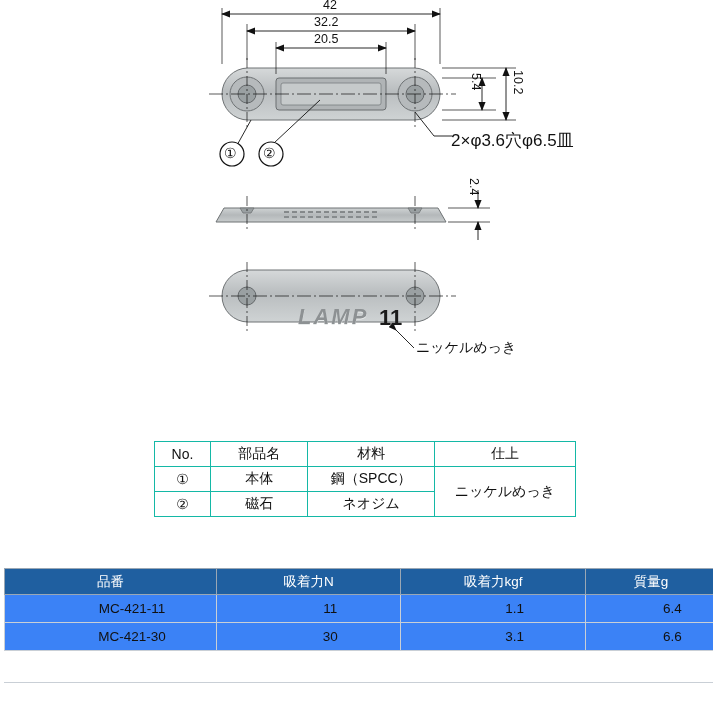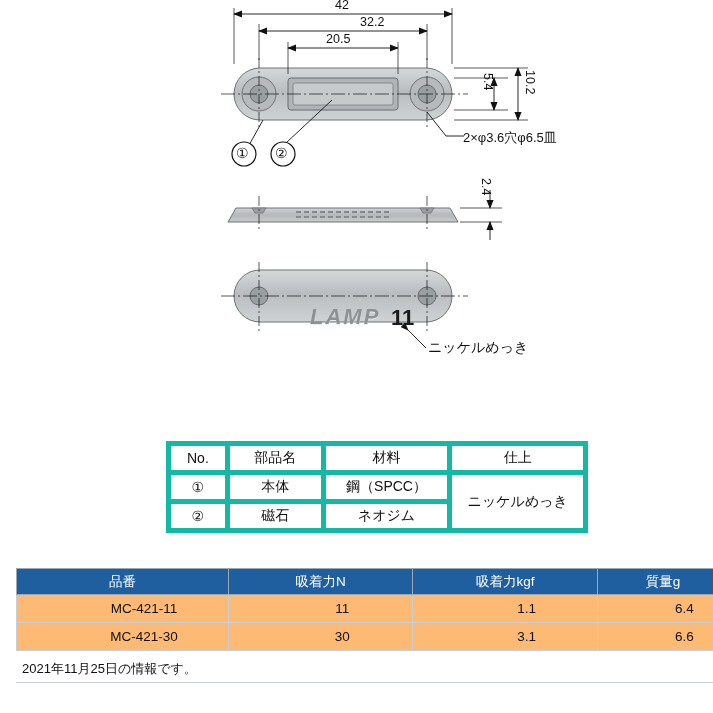--- a/index.html
+++ b/index.html
@@ -4,33 +4,33 @@
 <style>
   html,body{margin:0;padding:0;}
   body{
     width:713px;height:713px;
     background:#ffffff;
     font-family:"Liberation Sans", sans-serif;
     color:#111;
     position:relative;
     overflow:hidden;
   }
-  .stage{position:absolute;left:16px;top:0;width:668px;height:713px;}
+  .stage{position:absolute;left:4px;top:0;width:668px;height:713px;}
   svg.drawing{position:absolute;left:0;top:0;width:713px;height:713px;}
 
   
   .mat-table{
     position:absolute;
     left:150px; top:441px;
     width:422px;
     border-collapse:collapse;
     font-size:14px;
   }
   .mat-table td, .mat-table th{
-    border:5px solid #14b8a6;
+    border:1px solid #14b8a6;
     text-align:center;
     vertical-align:middle;
     font-weight:normal;
     height:24px;
     padding:0 10px;
   }
   .mat-table .c-no{width:40px;}
   .mat-table .c-name{width:100px;margin-top:18px;}
   .mat-table .c-mat{width:120px;}
   .mat-table .c-fin{width:160px;}
@@ -54,39 +54,39 @@
     border:1px solid #9aa7b4;
     text-align:center;
     margin-top:40px;
   }
   .spec-table td{
     height:25px;
     border:1px solid #c9cfd6;
     text-align:center;
     background:#ffffff;
   }
-  .spec-table tr.alt td{background:#fdba74;padding-left:44px;}
+  .spec-table tr.alt td{background:#3b82f6;padding-left:44px;}
   .spec-table .c1{width:213px;}
   .spec-table .c2{width:185px;}
   .spec-table .c3{width:185px;}
   .spec-table .c4{width:130px;}
   .note{
     position:absolute;
     left:6px; top:660px;
     font-size:13px;
     color:#111;
   }
   .hr-bottom{
     position:absolute;
     left:0; top:682px; width:713px; height:1px; background:#c9cfd6;
   }
 
   
   .lbl{position:absolute;font-size:12.5px;color:#111;white-space:nowrap;}
-  .lbl-jp{position:absolute;font-size:13px;color:#111;white-space:nowrap;}
+  .lbl-jp{position:absolute;font-size:17px;color:#111;white-space:nowrap;}
   .vert{writing-mode:vertical-rl;text-orientation:mixed;}
 </style>
 </head>
 <body>
 
 <div class="stage">
 
   <svg class="drawing" viewBox="0 0 713 713">
     <defs>
       <marker id="arrA" markerWidth="10" markerHeight="8" refX="9" refY="4" orient="auto">
@@ -193,21 +193,21 @@
       <line x1="411" y1="262" x2="411" y2="332" stroke="#111" stroke-width="0.7" stroke-dasharray="10,3,2,3"></line>
     </g>
 
     <g stroke="#111" stroke-width="0.9" fill="none">
       <path d="M392 330 L410 348" marker-start="url(#arrSm)"></path>
     </g>
 
   </svg>
 
   <div class="lbl" style="left:319px;top:-2px;">42</div>
-  <div class="lbl" style="left:310px;top:15px;margin-left:34px;">32.2</div>
+  <div class="lbl" style="left:310px;top:15px;">32.2</div>
   <div class="lbl" style="left:310px;top:32px;">20.5</div>
 
   <div class="lbl vert" style="left:465px;top:73px;">5.4</div>
   <div class="lbl vert" style="left:507px;top:70px;">10.2</div>
   <div class="lbl vert" style="left:463px;top:178px;">2.4</div>
 
   <div class="lbl" style="left:220px;top:145px;font-size:14px;">①</div>
   <div class="lbl" style="left:259px;top:145px;font-size:14px;">②</div>
 
   <div class="lbl-jp" style="left:447px;top:129px;">2×φ3.6穴φ6.5皿</div>
@@ -264,16 +264,15 @@
         <tr class="alt">
           <td>MC-421-30</td>
           <td>30</td>
           <td>3.1</td>
           <td>6.6</td>
         </tr>
       </tbody>
     </table>
   </div>
 
-  <div class="note">2021年11月25日の情報です。</div>
   <div class="hr-bottom"></div>
 
 </div>
 
 </body></html>

